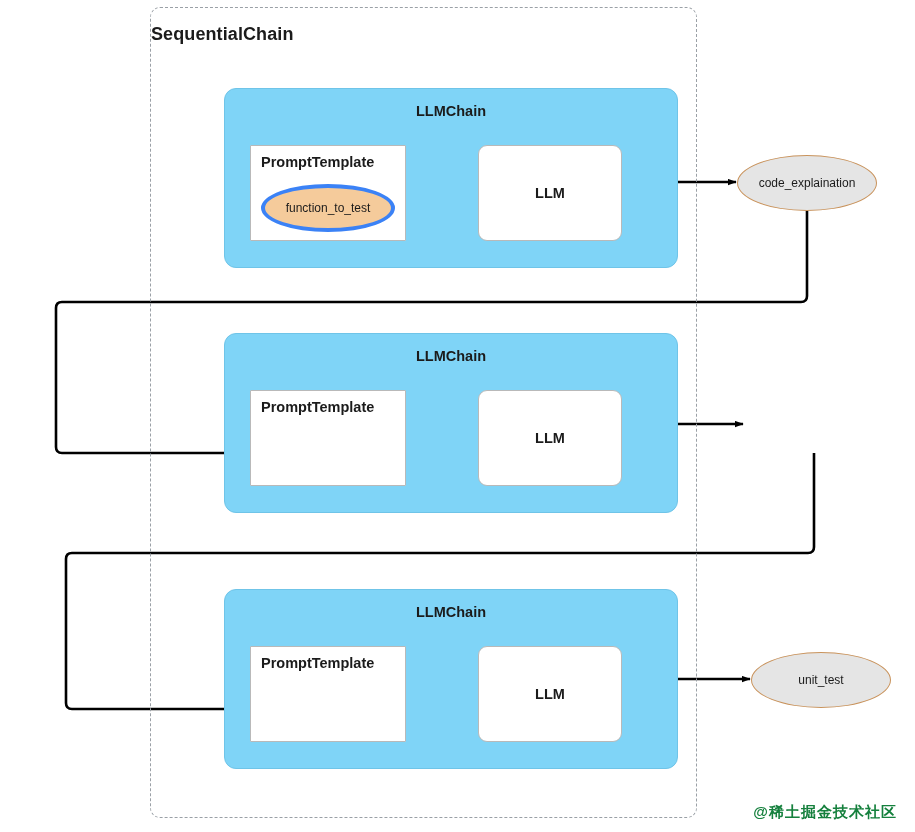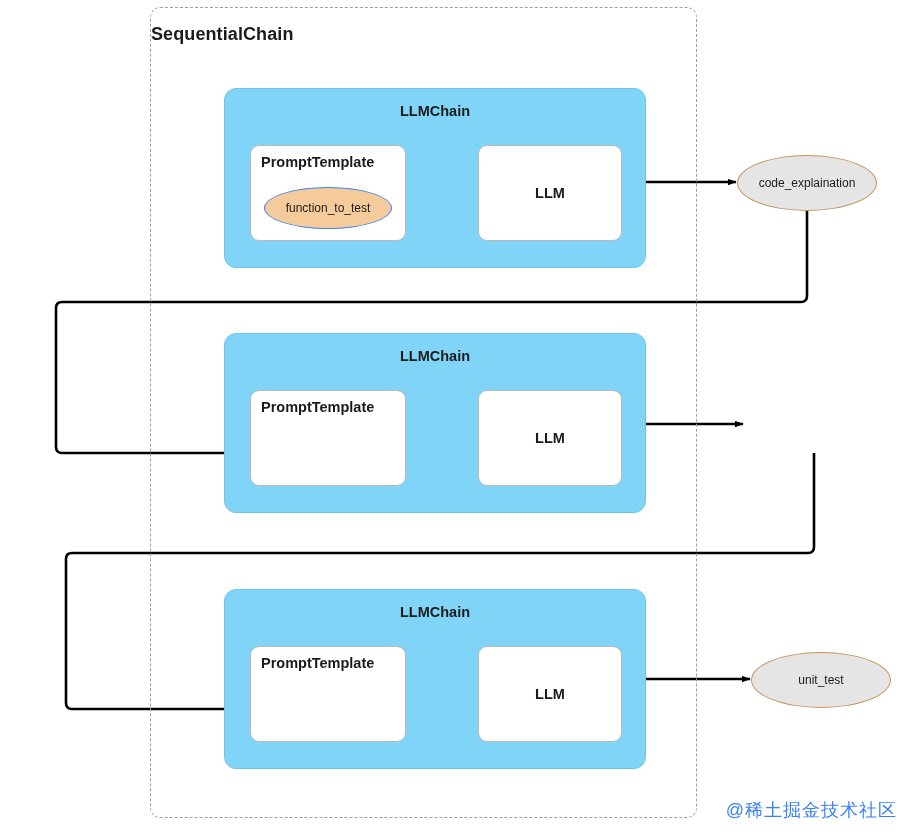--- a/index.html
+++ b/index.html
@@ -46,21 +46,21 @@
     font-size: 18px;
     font-weight: bold;
     color: #1b1b1b;
     letter-spacing: 0.1px;
   }
 
   
   .llm-chain {
     position: absolute;
     left: 224px;
-    width: 422px;
+    width: 454px;
     height: 180px;
     background: #7FD4F7;
     border: 1px solid #6fc4e8;
     border-radius: 12px;
     box-sizing: border-box;
   }
   .llm-chain.row1 { top: 88px; }
   .llm-chain.row2 { top: 333px; }
   .llm-chain.row3 { top: 589px; }
 
@@ -77,21 +77,21 @@
 
   
   .prompt-card {
     position: absolute;
     left: 25px;
     top: 56px;
     width: 156px;
     height: 96px;
     background: #ffffff;
     border: 1px solid #b9b9b9;
-    border-radius: 9px;
+    border-radius: 1px;
     box-sizing: border-box;
   }
   .prompt-title {
     position: absolute;
     left: 10px;
     top: 8px;
     font-size: 14.5px;
     font-weight: bold;
     color: #1b1b1b;
     white-space: nowrap;
@@ -99,21 +99,21 @@
 
   
   .var-ellipse {
     position: absolute;
     left: 50%;
     top: 62px;
     transform: translate(-50%, -50%);
     width: 126px;
     height: 40px;
     background: #F5CB9B;
-    border: 1px solid #3b82f6;
+    border: 4px solid #3b82f6;
     border-radius: 50%;
     display: flex;
     align-items: center;
     justify-content: center;
     font-size: 12px;
     color: #1b1b1b;
     white-space: nowrap;
   }
   .var-ellipse.wide { width: 136px; }
 
@@ -153,24 +153,25 @@
   }
   .out-ellipse.o1 { left: 737px; top: 155px; width: 140px; height: 56px; }
   .out-ellipse.o2 { left: 744px; top: 397px; width: 140px; height: 56px; }
   .out-ellipse.o3 { left: 751px; top: 652px; width: 140px; height: 56px; }
 
   
   .watermark {
     position: absolute;
     right: 18px;
     bottom: 10px;
-    font-size: 18px;
-    color: #3b82f6;
+    font-size: 15px;
+    color: #15803d;
     letter-spacing: 1px;
     user-select: none;
+    font-weight: bold;
   }
 </style>
 </head>
 <body>
 
 <div id="stage">
 
   <svg id="wires" viewBox="0 0 915 832" xmlns="http://www.w3.org/2000/svg">
     <defs>
       <marker id="arrowhead" markerWidth="9" markerHeight="9" refX="8.2" refY="3.2" orient="auto" markerUnits="userSpaceOnUse">

